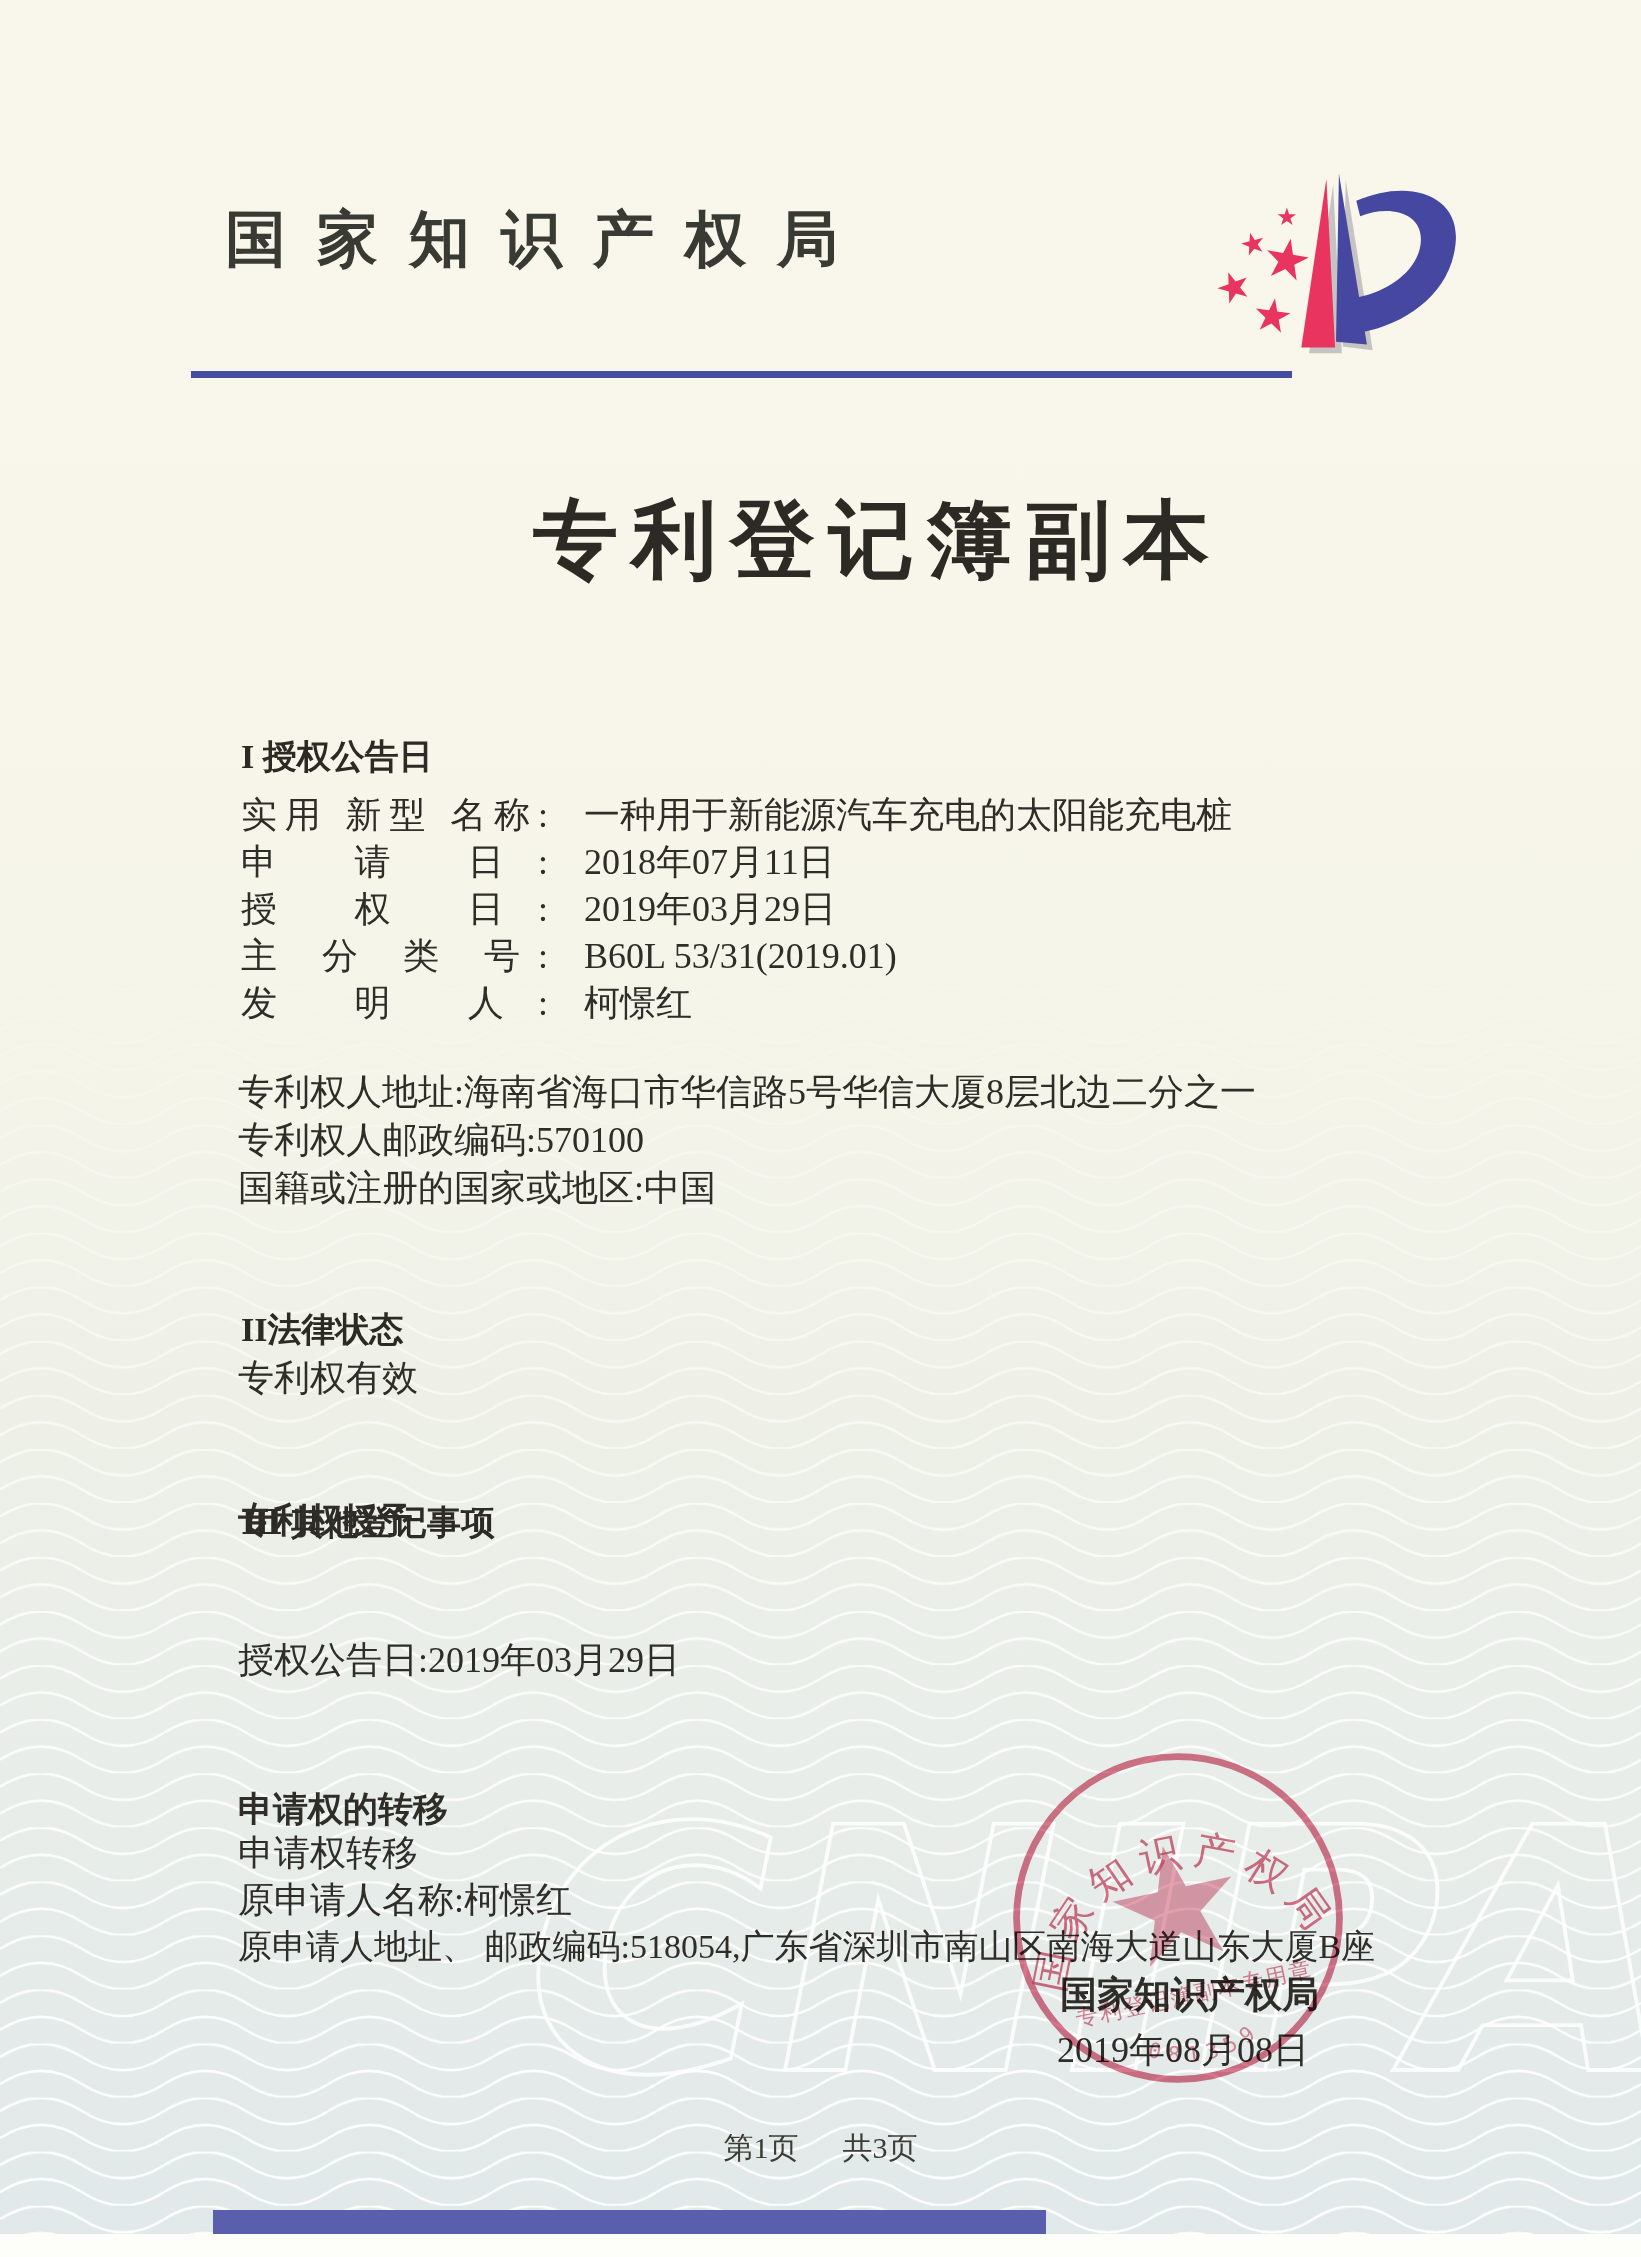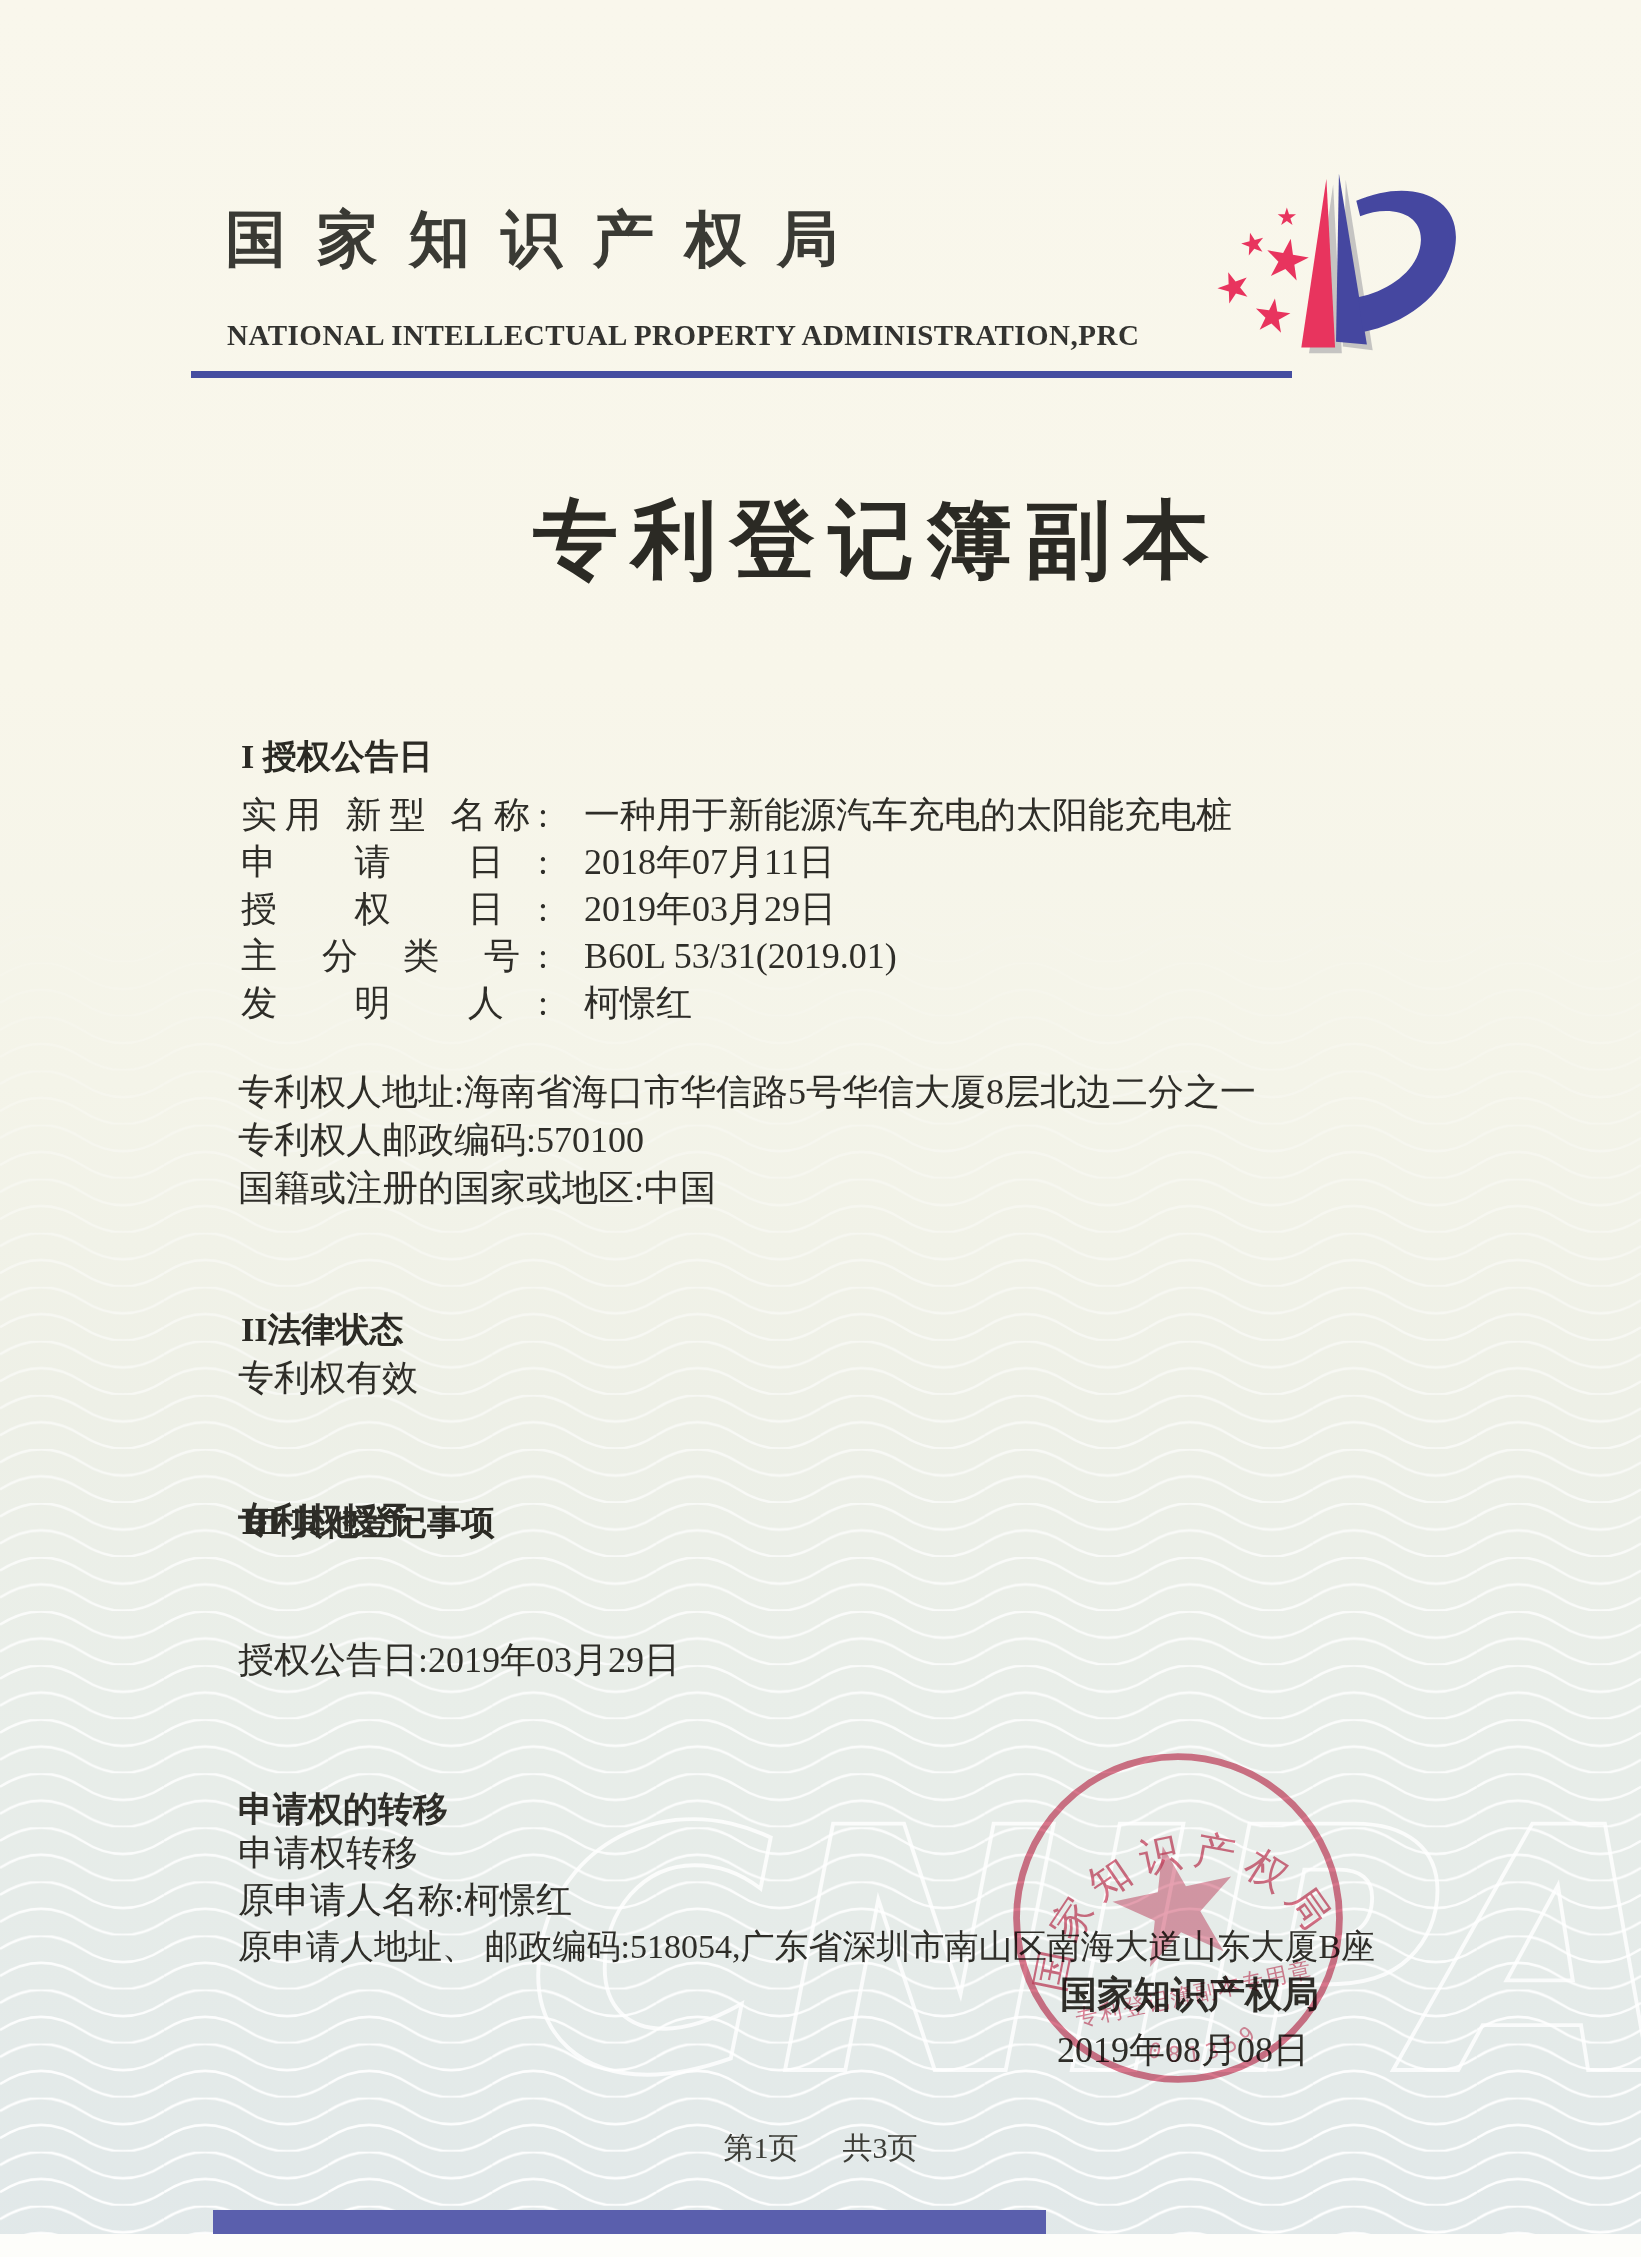--- a/index.html
+++ b/index.html
@@ -66,21 +66,20 @@
       <mask id="fadeMask">
           <rect width="1700" height="1374" fill="url(#fadeGrad)"></rect>
         </mask>
     </defs>
     <rect width="1700" height="1374" fill="url(#wv)" mask="url(#fadeMask)"></rect>
   </svg>
 
   <div class="abs watermark">CNIPA</div>
 
   <div class="abs agency-cn">国家知识产权局</div>
-  <div class="abs agency-en">NATIONAL INTELLECTUAL PROPERTY ADMINISTRATION,PRC</div>
   <div class="abs head-rule"></div>
 
   <svg class="abs logo" width="290" height="270" viewBox="0 0 300 280">
     <defs>
       <path id="st" d="M0,-20 L4.5,-6.2 L19,-6.2 L7.3,2.4 L11.8,16.2 L0,7.6 L-11.8,16.2 L-7.3,2.4 L-19,-6.2 L-4.5,-6.2 Z"></path>
     </defs>
 
     <polygon points="142,96 117,271 151,271" fill="#9a9aa0" transform="translate(4,3)" opacity="0.55"></polygon>
     <polygon points="155,91 152,264 183,268" fill="#9a9aa0" transform="translate(4,3)" opacity="0.55"></polygon>
 

